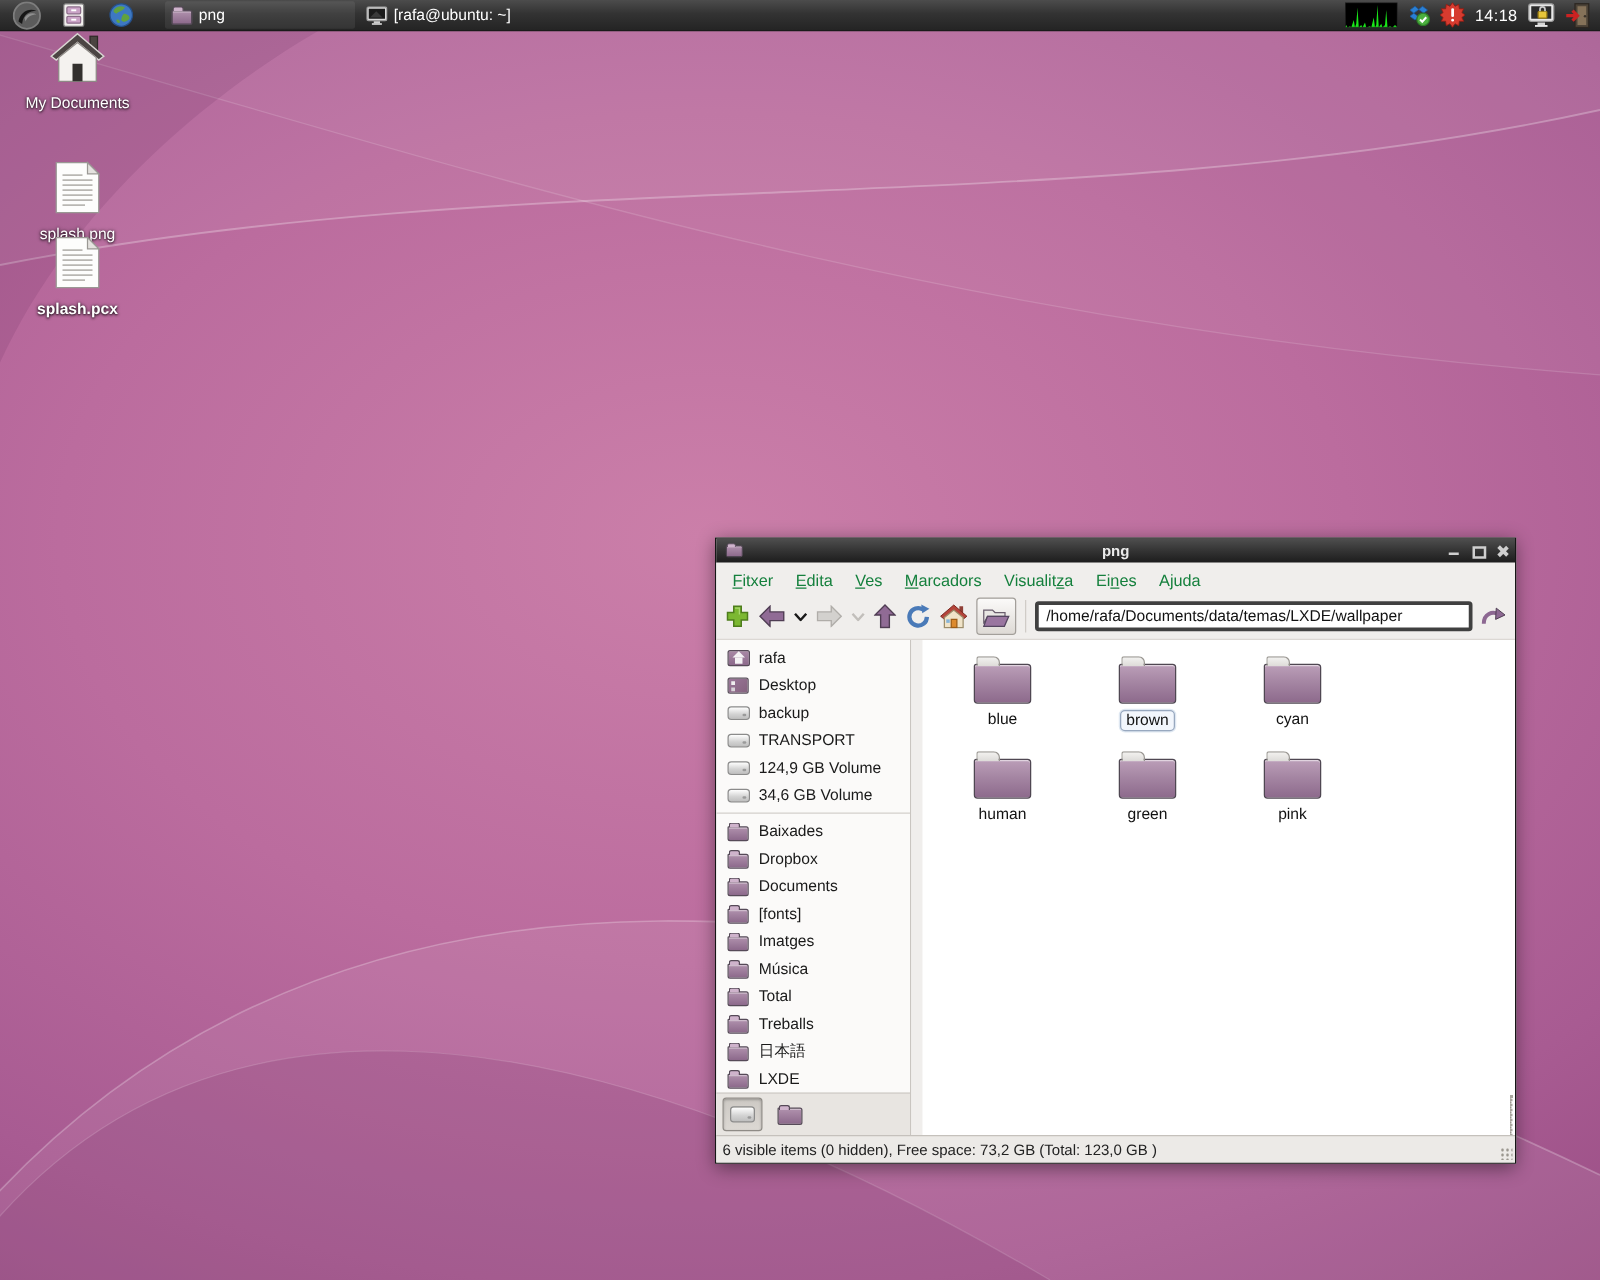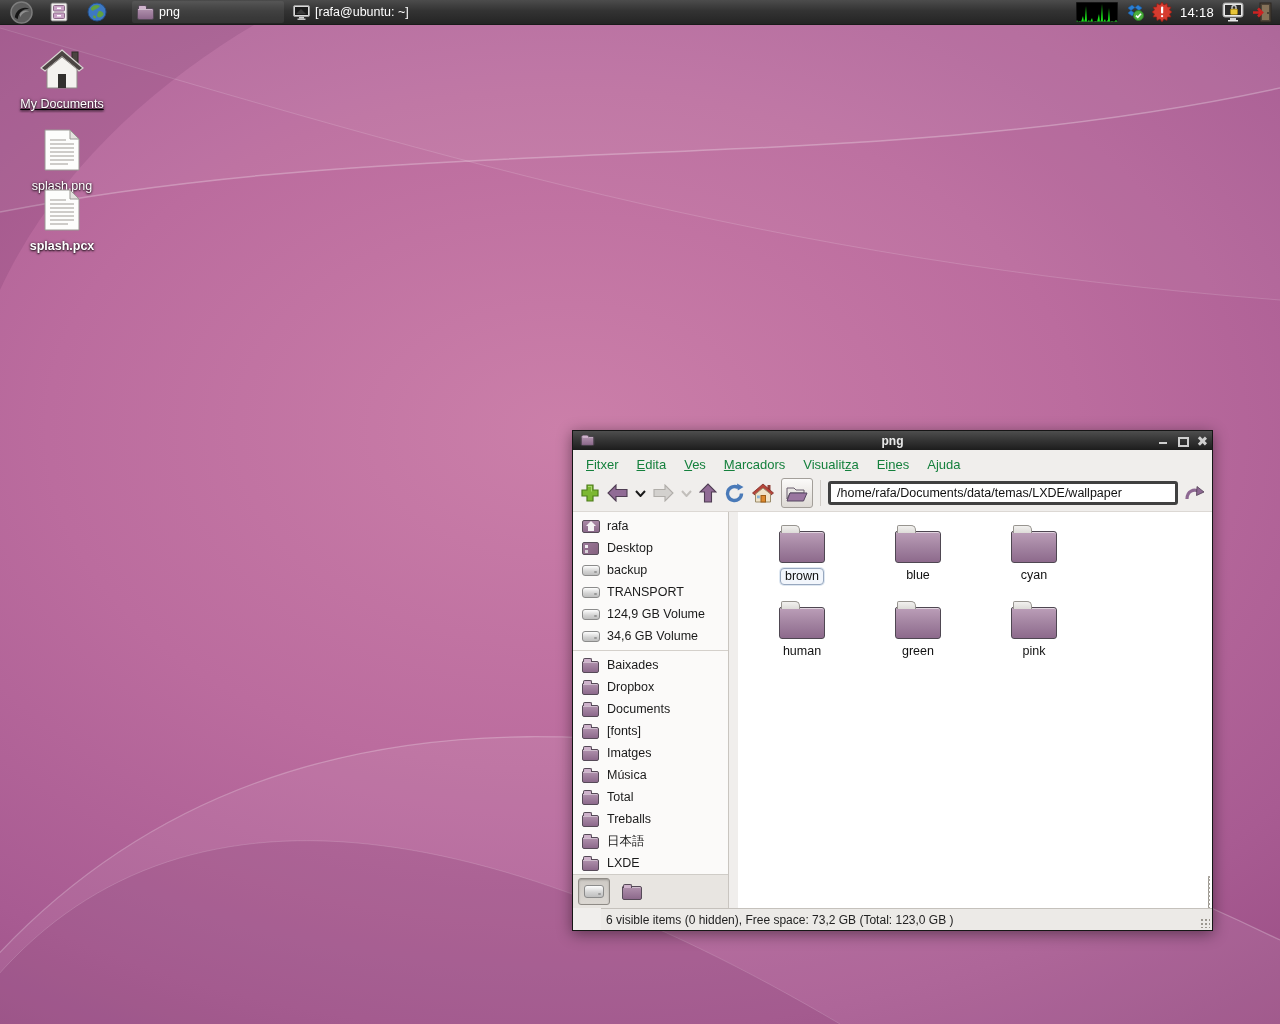--- a/index.html
+++ b/index.html
@@ -21,21 +21,21 @@
   .taskbtn { display:flex; align-items:center; gap:5px; width:152px; height:22px; padding:0 5px;
     border-radius:2px; color:#fff; font-size:12.5px; }
   .taskbtn.active { background:rgba(255,255,255,0.07); }
   .tray { margin-left:auto; display:flex; align-items:center; gap:8px; padding-right:8px;padding-left:36px; }
   .clock { font-size:13px; color:#fff; letter-spacing:.3px; }
 
   
   .desktop-icon { position:absolute; width:92px; text-align:center; }
   .desktop-icon .dlabel { display:block; margin-top:3px; color:#fff; font-size:12.5px;
     text-shadow:0 1px 2px rgba(0,0,0,.85), 0 0 3px rgba(0,0,0,.6); }
-  #dicon-home { left:16px; top:48px;text-decoration:underline; }
+  #dicon-home { left:16px; top:25px; }
   #dicon-png  { left:16px; top:128px; }
   #dicon-pcx  { left:16px; top:188px;font-weight:bold; }
 
   
   .window { position:absolute; left:572px; top:430px; width:641px; height:501px;
     border:1px solid #161616; background:#f0eeec; box-shadow:0 3px 14px rgba(0,0,0,.45);
     display:flex; flex-direction:column; }
   .titlebar { height:19px; background:linear-gradient(180deg,#4e4e4e 0%,#343434 50%,#1d1d1d 100%);
     display:flex; align-items:center; position:relative; padding:0 6px; flex:0 0 auto; }
   .title-text { position:absolute; left:0; right:0; text-align:center; color:#eaeaea;
@@ -77,21 +77,21 @@
   .splitter .grip { width:0; height:52px; border-left:2px dotted #aaa69f; }
 
   .filesview { flex:1; background:#fff; padding:12px 0 0 6px; display:grid;
     grid-template-columns:repeat(3,116px); grid-auto-rows:76px; align-content:start; }
   .ftile { display:flex; flex-direction:column; align-items:center; }
   .flabel { margin-top:5px; font-size:12.5px; color:#111; line-height:15px; }
   .flabel.editing { border:1px solid #98a8bf; border-radius:4px; background:#f2f6fc;
     padding:0 4px; box-shadow:0 0 0 1px rgba(160,185,215,.35); }
 
   .statusbar { flex:0 0 22px; background:#ecea e7; background:#eceae7; border-top:1px solid #c5c1bc;
-    display:flex; align-items:center; font-size:12px; color:#222; padding:0 5px; position:relative;margin-left:28px; }
+    display:flex; align-items:center; font-size:12px; color:#222; padding:0 5px; position:relative; }
   .grip { position:absolute; right:2px; bottom:2px; width:10px; height:10px;
     background:radial-gradient(circle at 2px 2px,#9b978f 1px,transparent 1.2px); background-size:4px 4px; }
 
   
   .icon-folder-lg { width:46px; height:32px; position:relative; margin-top:7px;
     border:1px solid #4f4752; border-radius:2px 3px 3px 3px;
     background:linear-gradient(180deg,#bb9eb8 0%, #a586a3 45%, #8d6a8c 100%);
     box-shadow:inset 0 1px 0 rgba(255,255,255,.55); }
   .icon-folder-lg::before { content:""; position:absolute; top:-7px; left:1px; width:17px; height:7px;
     background:linear-gradient(180deg,#f2f1ef,#dddbd8); border:1px solid #97948f; border-bottom:none;
@@ -455,25 +455,25 @@
       </div>
     </div>
 
     <div class="splitter">
       <span class="grip"></span>
     </div>
 
     <div class="filesview">
       <div class="ftile">
         <span class="icon-folder-lg"></span>
+        <span class="flabel">blue</span>
+      </div>
+      <div class="ftile">
+        <span class="icon-folder-lg"></span>
         <span class="flabel editing">brown</span>
-      </div>
-      <div class="ftile">
-        <span class="icon-folder-lg"></span>
-        <span class="flabel">blue</span>
       </div>
       <div class="ftile">
         <span class="icon-folder-lg"></span>
         <span class="flabel">cyan</span>
       </div>
       <div class="ftile">
         <span class="icon-folder-lg"></span>
         <span class="flabel">human</span>
       </div>
       <div class="ftile">

